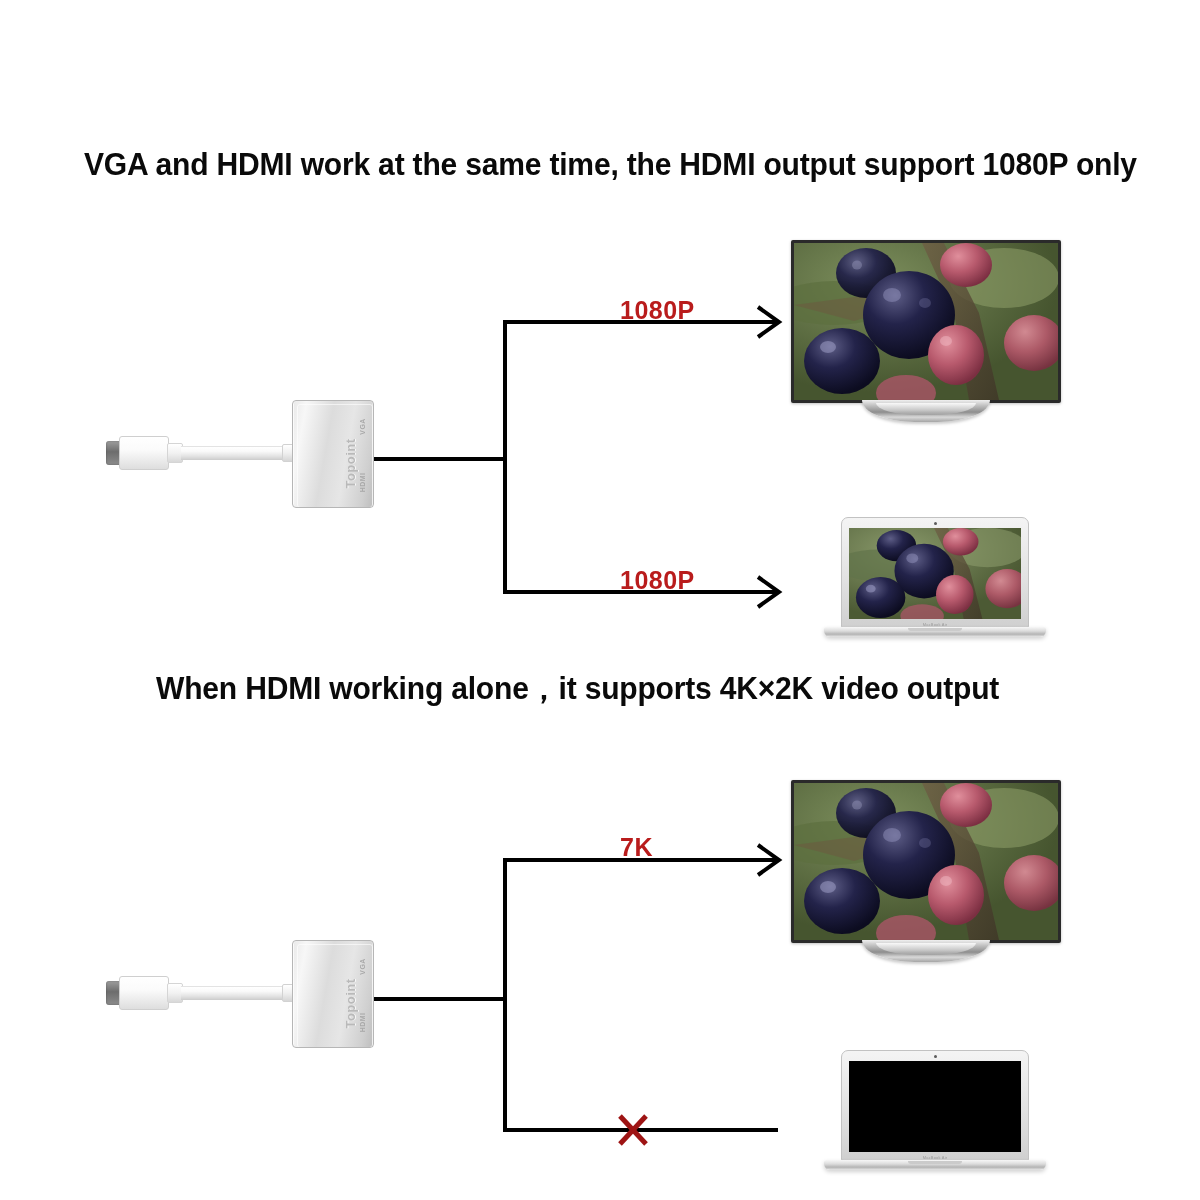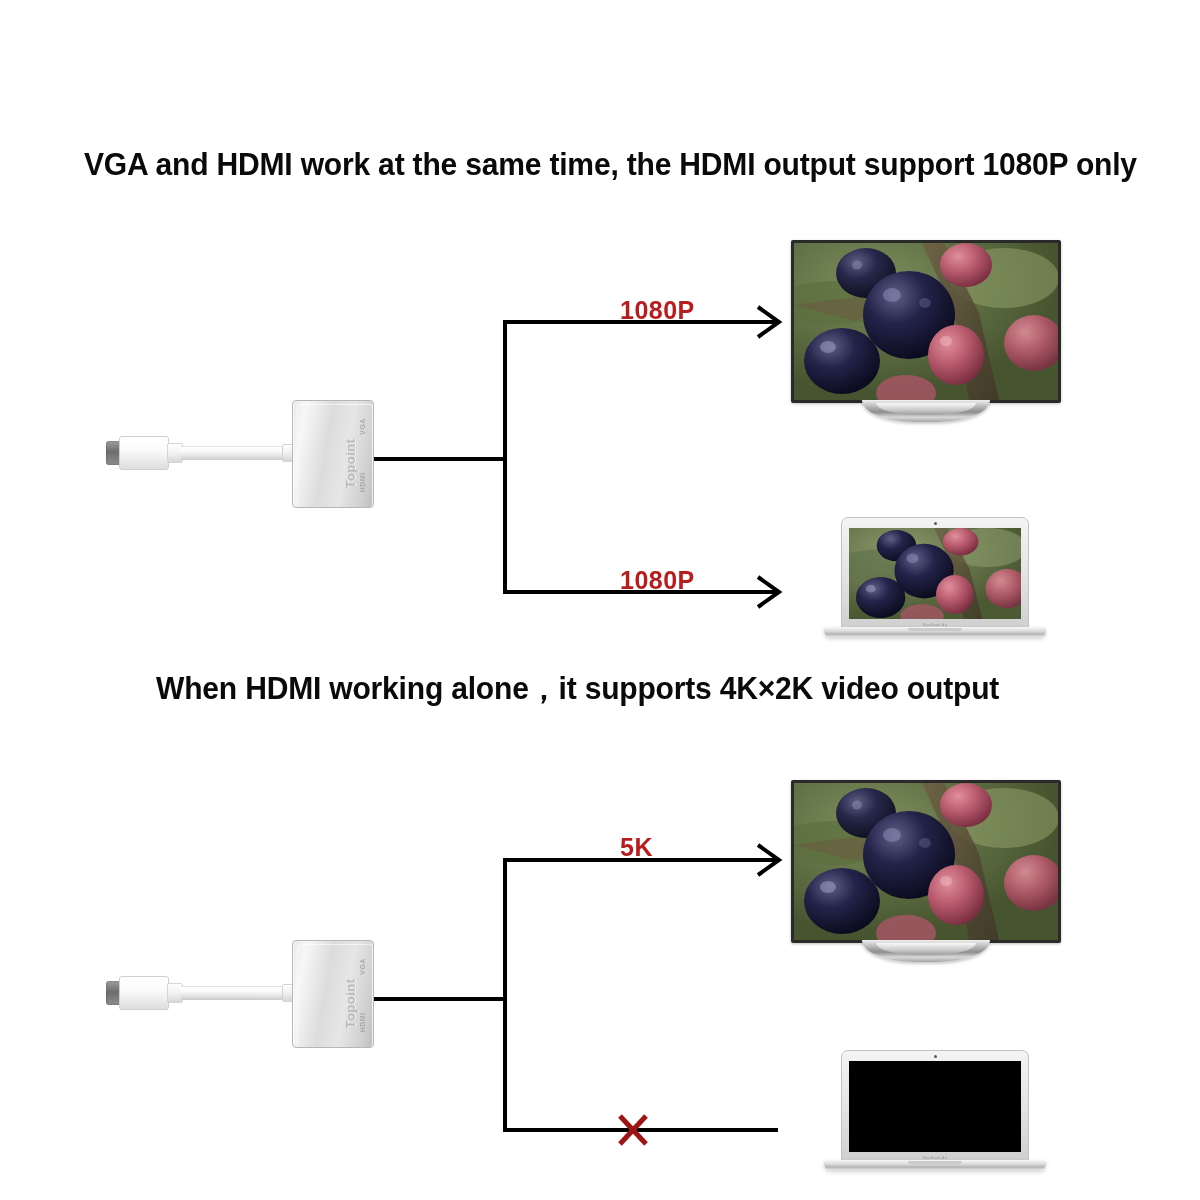--- a/index.html
+++ b/index.html
@@ -354,21 +354,21 @@
     <g stroke="#9e1414" stroke-width="5" stroke-linecap="butt" fill="none">
       <path d="M 620 1112 L 646 1140"></path>
       <path d="M 646 1112 L 620 1140"></path>
     </g>
   </svg>
 
   <div class="arrow-label" id="label-1080p-tv">1080P</div>
 
   <div class="arrow-label" id="label-1080p-lap">1080P</div>
 
-  <div class="arrow-label" id="label-4k-tv">5K</div>
+  <div class="arrow-label" id="label-4k-tv">7K</div>
 
   <div class="adapter" id="adapter-top">
     <div class="plug-tip"></div>
     <div class="plug-body"></div>
     <div class="plug-neck"></div>
     <div class="cable"></div>
     <div class="cable-collar"></div>
     <div class="hub-body">
       <div class="hub-brand">Topoint</div>
       <div class="port-label port-vga">VGA</div>

